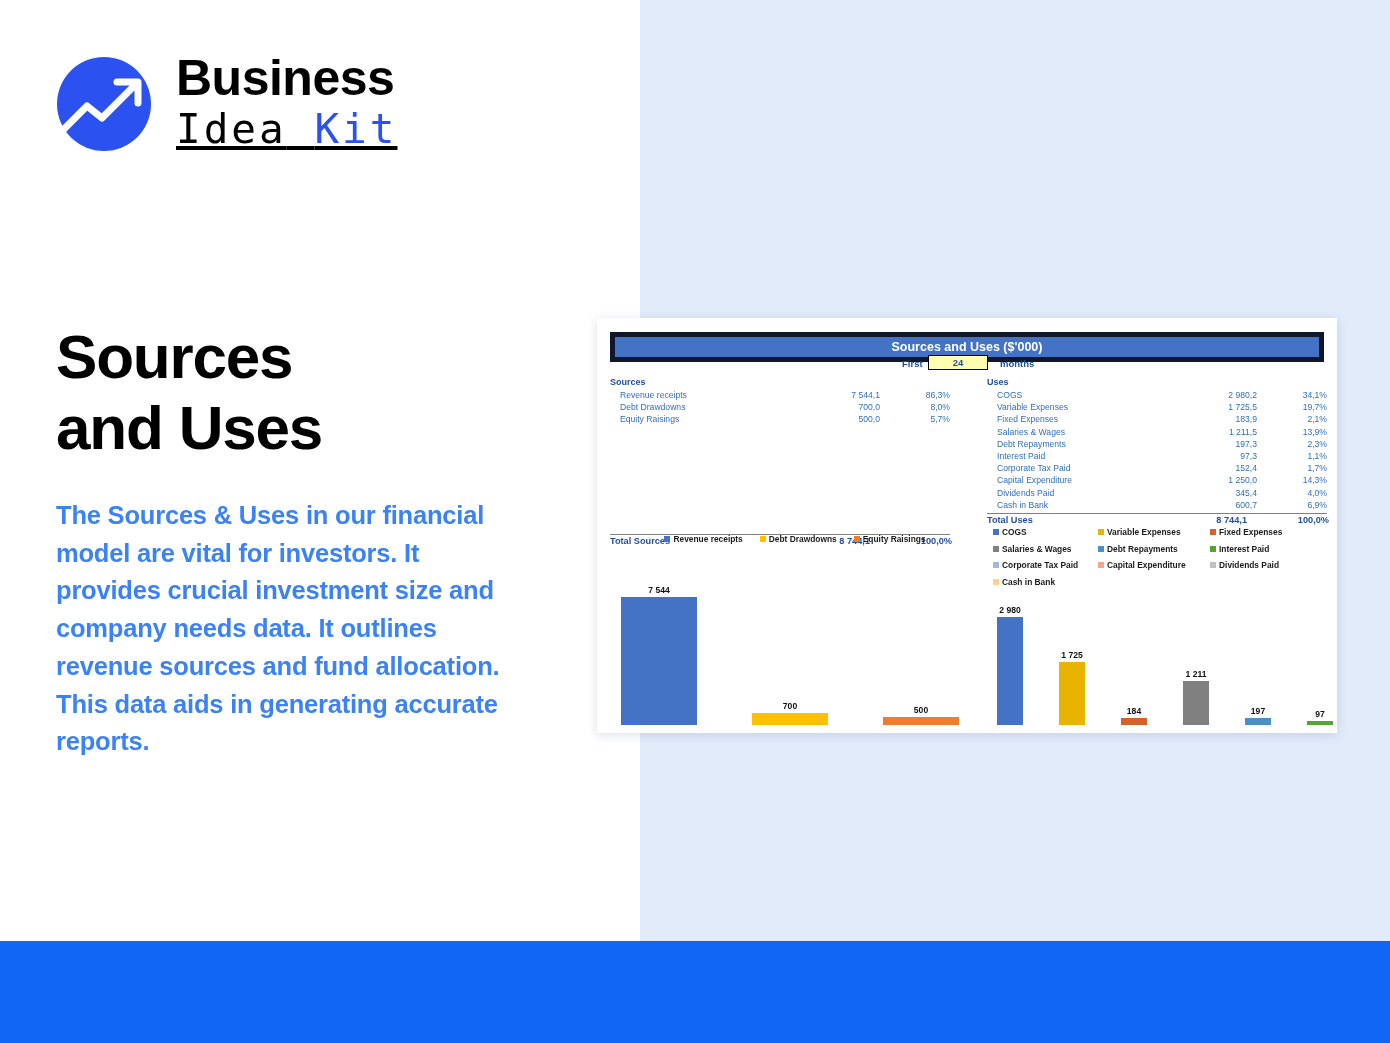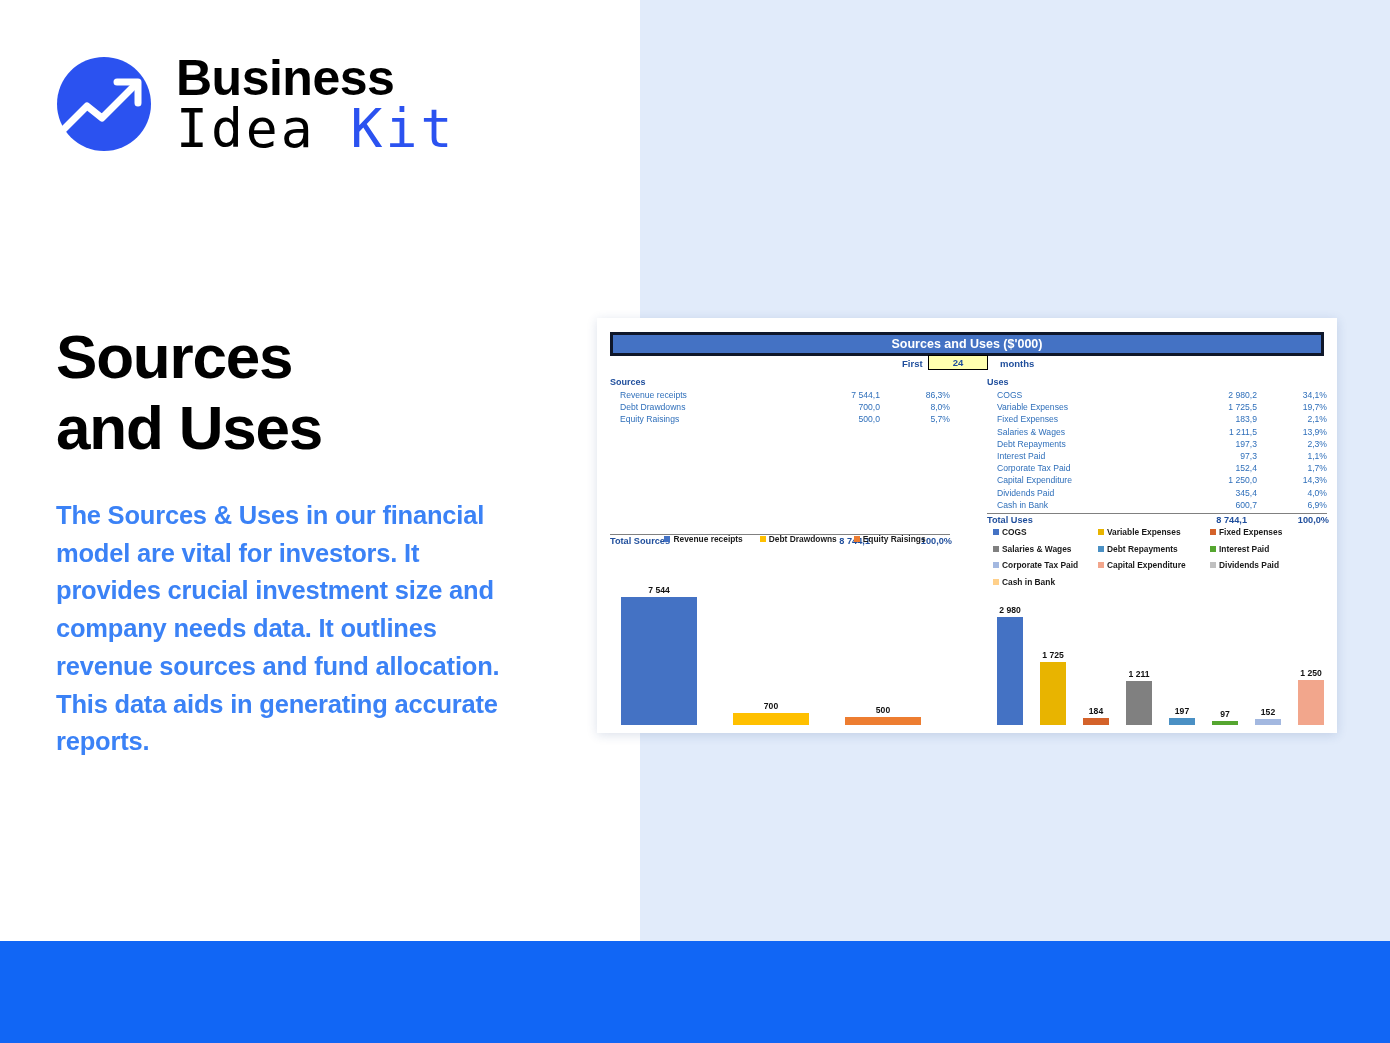--- a/index.html
+++ b/index.html
@@ -26,22 +26,22 @@
 
   
   #logo{position:absolute;left:54px;top:50px;width:400px;height:110px;}
   #logo-mark{position:absolute;left:0;top:4px;width:100px;height:100px;}
   #logo-text{position:absolute;left:122px;top:0px;}
   .logo-line1{
     font-weight:bold;font-size:50px;letter-spacing:-0.5px;color:#000;
     line-height:56px;white-space:nowrap;
   }
   .logo-line2{
-    font-size:53px;color:#000;line-height:46px;white-space:nowrap;
-    font-family:"DejaVu Sans Mono", monospace;letter-spacing:3px;font-weight:500;
+    font-size:41px;color:#000;line-height:46px;white-space:nowrap;
+    font-family:"DejaVu Sans Mono", monospace;letter-spacing:3px;font-weight:500;text-decoration:underline;
   }
   .logo-kit{color:#2b52f0;}
 
   
   #headline{
     position:absolute;left:56px;top:322px;width:520px;
     font-size:62px;font-weight:bold;line-height:1.14;color:#000;
     letter-spacing:-1.2px;
   }
   #bodytext{
@@ -51,22 +51,22 @@
   }
 
   
   #card{
     position:absolute;left:597px;top:318px;width:740px;height:415px;
     background:#ffffff;
     box-shadow:0 2px 10px rgba(40,70,130,0.16);
     overflow:hidden;
   }
   #sheet-title{
-    position:absolute;left:13px;top:14px;width:714px;height:24px;
-    background:#4472c4;border:3px solid #0f172a;
+    position:absolute;left:13px;top:14px;width:714px;height:30px;
+    background:#4472c4;border:5px solid #0f172a;
     color:#fff;font-size:12.5px;font-weight:bold;
     display:flex;align-items:center;justify-content:center;
     box-sizing:border-box;
   }
   #months-row{
     position:absolute;left:13px;top:37px;width:714px;height:16px;
     font-size:9.5px;font-weight:bold;color:#1f4e9c;
     display:flex;align-items:center;
   }
   #months-first{position:absolute;left:292px;}
@@ -104,21 +104,21 @@
   #legend-sources{left:38px;top:216px;width:320px;display:flex;gap:17px;justify-content:center;}
   #legend-uses{
     left:396px;top:209px;width:330px;
     display:grid;grid-template-columns:105px 112px 110px;row-gap:6.5px;
   }
 
   
   .chart{position:absolute;bottom:0;height:160px;}
   #chart-sources{left:24px;width:330px;}
   #chart-uses{left:390px;width:330px;}
-  .plot{position:absolute;left:0;bottom:8px;width:100%;height:150px;display:flex;align-items:flex-end;}
+  .plot{position:absolute;left:0;bottom:8px;width:100%;height:150px;display:flex;align-items:flex-end;gap:19px;}
   .bar-slot{display:flex;flex-direction:column;align-items:center;justify-content:flex-end;height:100%;}
   .bar-lbl{font-size:8.6px;font-weight:bold;color:#111;margin-bottom:2px;white-space:nowrap;}
   .bar{width:100%;}
 
   #chart-sources .bar-slot{flex:0 0 76px;margin-right:36px;}
   #chart-sources .bar{width:76px;}
   #chart-uses .bar-slot{flex:0 0 26px;margin-right:7px;margin-left:10px;}
   #chart-uses .bar{width:26px;}
 </style>
 </head>

